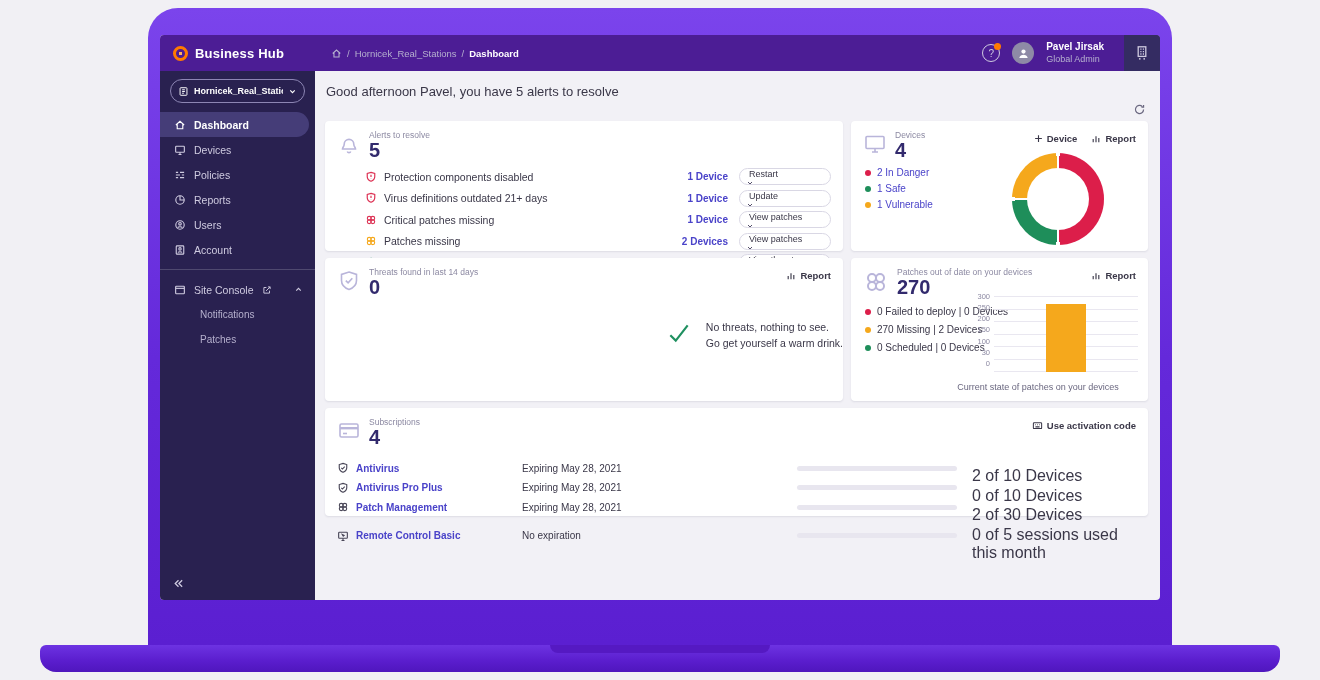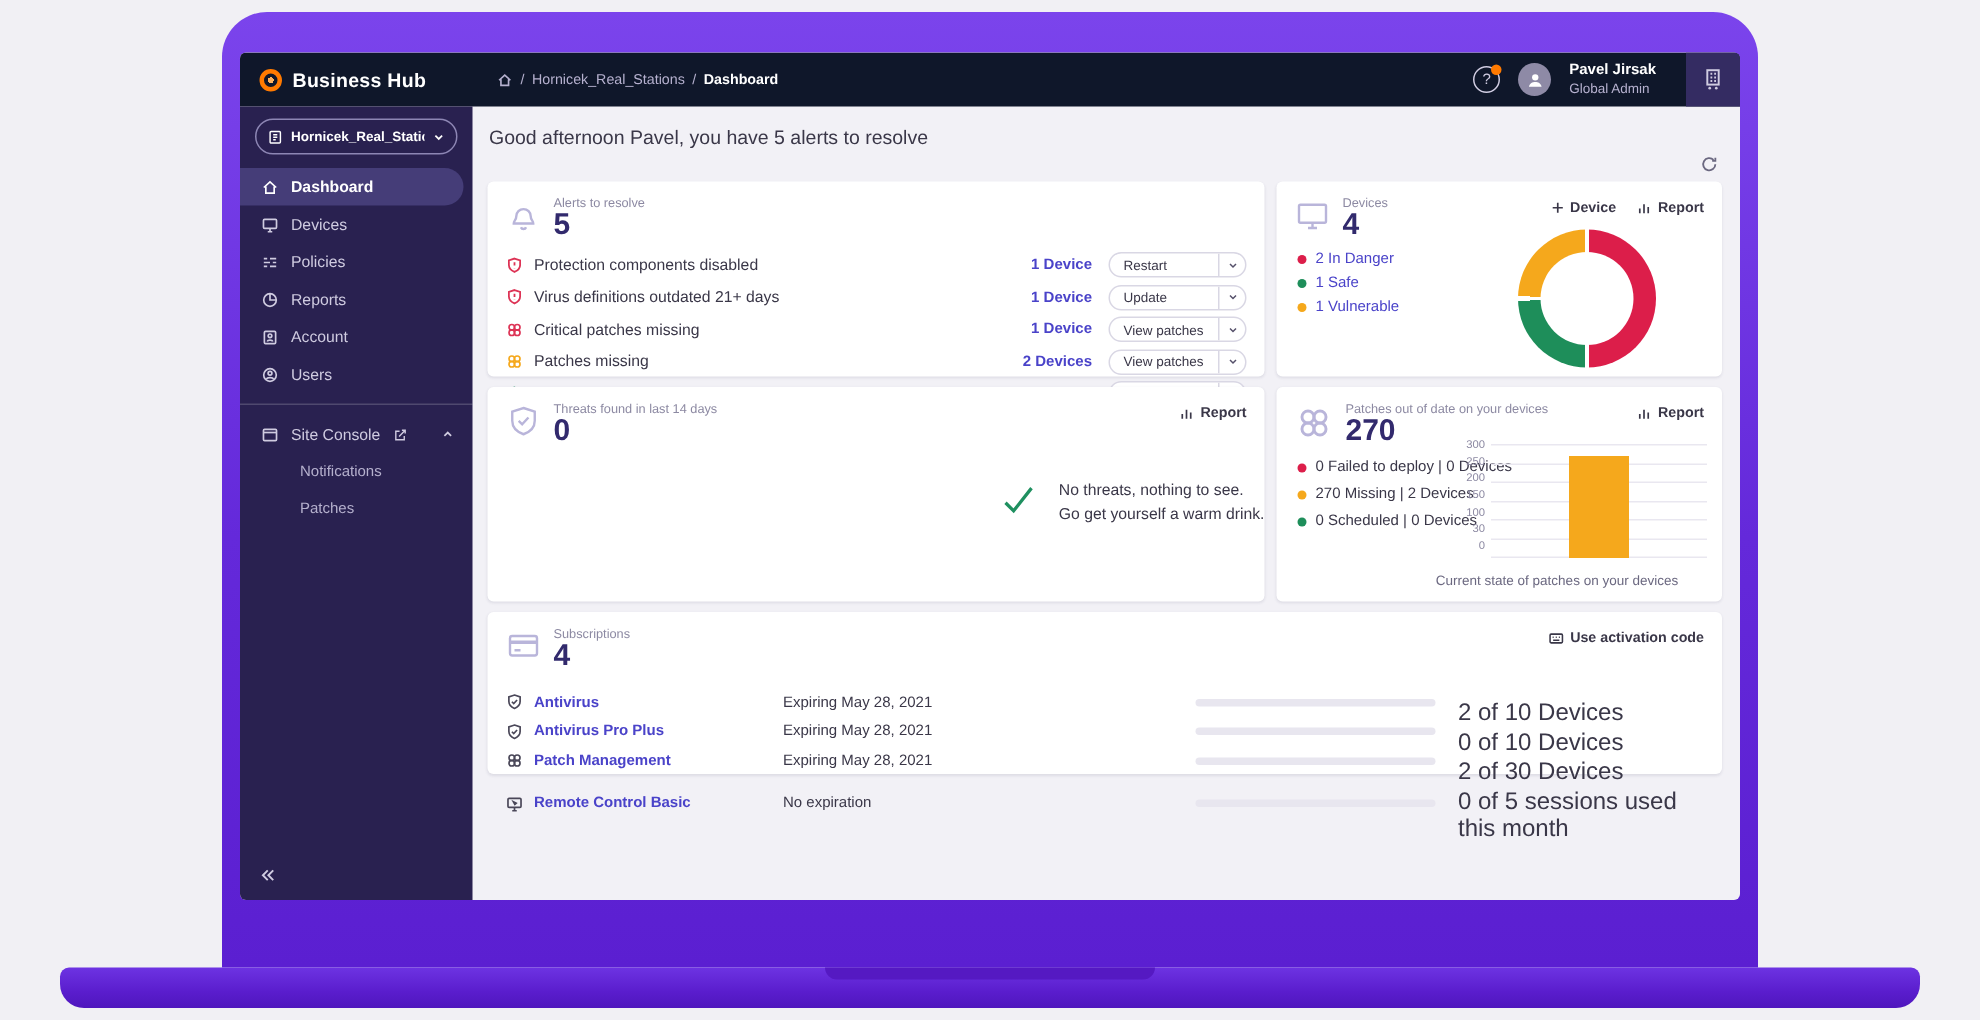--- a/index.html
+++ b/index.html
@@ -14,21 +14,21 @@
     background:linear-gradient(180deg,#6d33e2 0%, #5a1dcd 60%, #4f16bd 100%);
     border-radius:6px 6px 16px 16px; }
   .laptop-base .notch { position:absolute; left:50%; top:0; transform:translateX(-50%);
     width:220px; height:8px; background:#5519c2; border-radius:0 0 9px 9px; }
 
   
   .screen { position:absolute; left:160px; top:35px; width:1000px; height:565px;
     background:#f2f1f6; border-radius:4px; overflow:hidden; display:flex; flex-direction:column; }
 
   
-  .topbar { height:36px; background:#0f172a; display:flex; align-items:center; flex-shrink:0; color:#fff; }
+  .topbar { height:36px; background:#4c1d95; display:flex; align-items:center; flex-shrink:0; color:#fff; }
   .brand { width:155px; display:flex; align-items:center; gap:7px; padding-left:13px; flex-shrink:0; }
   .brand-logo { width:15px; height:15px; border:3px solid #ff7a00; border-radius:50%; background:radial-gradient(circle,#ffb25e 0 30%,transparent 31%); }
   .brand-name { font-size:13px; font-weight:bold; letter-spacing:.2px; }
   .breadcrumb { flex:1; display:flex; align-items:center; gap:5px; padding-left:16px; font-size:9.5px; color:#b6b1cf; }
   .breadcrumb .crumb-page { color:#fff; font-weight:bold; }
   .topbar-right { display:flex; align-items:center; gap:12px; }
   .help-btn { position:relative; width:18px; height:18px; border:1.4px solid #cfcbe0; border-radius:50%;
     display:flex; align-items:center; justify-content:center; font-size:10px; color:#cfcbe0; cursor:pointer; }
   .help-dot { position:absolute; top:-2px; right:-2px; width:7px; height:7px; border-radius:50%; background:#ff7a00; }
   .avatar { width:22px; height:22px; border-radius:50%; background:#8e8aa6; display:flex; align-items:center; justify-content:center; }
@@ -64,26 +64,26 @@
   .card-head { display:flex; align-items:flex-start; gap:8px; padding:9px 12px 0 12px; }
   .card-head .head-icon { color:#b9b5da; margin-top:2px; }
   .head-text .card-title { font-size:8.5px; color:#8c89a2; }
   .head-text .card-count { font-size:20px; font-weight:bold; color:#322a6d; line-height:1.05; }
   .head-actions { margin-left:auto; display:flex; align-items:center; gap:14px; padding-top:3px; }
   .mini-btn { display:flex; align-items:center; gap:4px; font-size:9.5px; color:#3a3748; font-weight:bold; cursor:pointer; white-space:nowrap; }
   .mini-btn svg { color:#3a3748; }
 
   
   .card-alerts { flex:1; height:130px; }
-  .alert-rows { padding:5px 12px 0 12px; }
+  .alert-rows { padding:5px 12px 0 12px;margin-left:28px; }
   .alert-row { height:21.5px; display:flex; align-items:center; gap:7px; }
   .alert-label { flex:1; font-size:10.5px; color:#3a3748; }
   .device-link { font-size:10px; font-weight:bold; color:#4a43c9; cursor:pointer; white-space:nowrap;text-align:center; }
   .split-btn { width:92px; height:17px; border:1px solid #d9d7e4; border-radius:10px; display:flex; align-items:stretch;
-    background:#fff; cursor:pointer; overflow:hidden; margin-left:4px; }
+    background:#fff; cursor:pointer; overflow:hidden; margin-left:4px;flex-direction:column; }
   .split-btn .sb-label { flex:1; font-size:9px; color:#3a3748; display:flex; align-items:center; padding-left:9px; }
   .split-btn .sb-caret { width:18px; border-left:1px solid #d9d7e4; display:flex; align-items:center; justify-content:center; color:#55506a; }
 
   
   .card-devices { width:297px; height:130px; }
   .legend { position:absolute; left:14px; top:46px; display:flex; flex-direction:column; gap:5px; }
   .legend-item { display:flex; align-items:center; gap:6px; font-size:10px; color:#4a43c9; cursor:pointer; white-space:nowrap; }
   .legend-dot { width:6px; height:6px; border-radius:50%; flex-shrink:0; }
   .donut { position:absolute; right:44px; top:32px; width:92px; height:92px; border-radius:50%; }
   .donut-hole { position:absolute; inset:15px; border-radius:50%; background:#fff; }
@@ -206,33 +206,33 @@
         </div>
         <div class="nav-item">
           <svg width="12" height="12" viewBox="0 0 16 16" fill="none" stroke="currentColor" stroke-width="1.5">
               <circle cx="8" cy="8" r="5.6"></circle>
               <path d="M8 2.4V8h5.6"></path>
             </svg>
           <span>Reports</span>
         </div>
         <div class="nav-item">
           <svg width="12" height="12" viewBox="0 0 16 16" fill="none" stroke="currentColor" stroke-width="1.5">
+              <circle cx="8" cy="8" r="5.6"></circle>
+              <circle cx="8" cy="6.4" r="1.7"></circle>
+              <path d="M4.9 11.6c.6-1.8 5.6-1.8 6.2 0"></path>
+            </svg>
+          <span>Users</span>
+        </div>
+        <div class="nav-item">
+          <svg width="12" height="12" viewBox="0 0 16 16" fill="none" stroke="currentColor" stroke-width="1.5">
               <rect x="3" y="2.5" width="10" height="11" rx="1"></rect>
               <circle cx="8" cy="6.5" r="1.6"></circle>
               <path d="M5.5 11.5c.4-1.6 4.6-1.6 5 0"></path>
             </svg>
           <span>Account</span>
-        </div>
-        <div class="nav-item">
-          <svg width="12" height="12" viewBox="0 0 16 16" fill="none" stroke="currentColor" stroke-width="1.5">
-              <circle cx="8" cy="8" r="5.6"></circle>
-              <circle cx="8" cy="6.4" r="1.7"></circle>
-              <path d="M4.9 11.6c.6-1.8 5.6-1.8 6.2 0"></path>
-            </svg>
-          <span>Users</span>
         </div>
 
         <div class="nav-divider"></div>
 
         <div class="nav-item">
           <svg width="12" height="12" viewBox="0 0 16 16" fill="none" stroke="currentColor" stroke-width="1.5">
               <rect x="2.2" y="3" width="11.6" height="10" rx="1"></rect>
               <path d="M2.2 5.8h11.6"></path>
             </svg>
           <span>Site Console</span>

